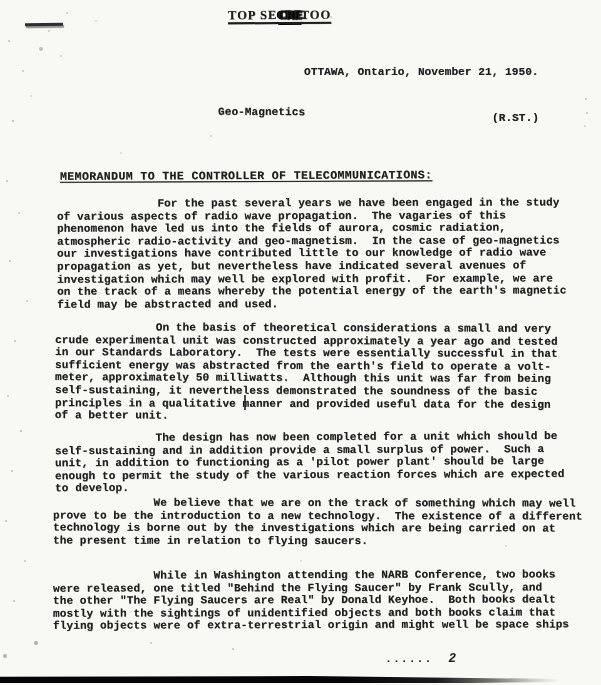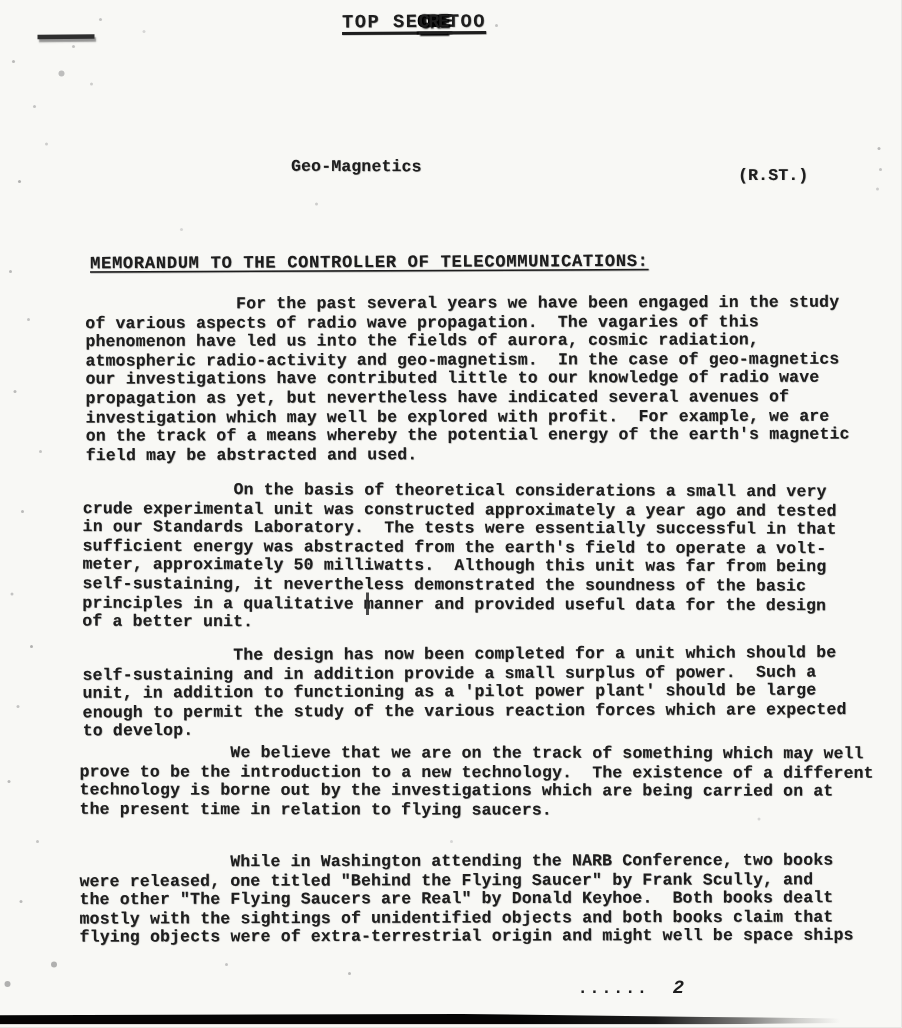--- a/index.html
+++ b/index.html
@@ -21,29 +21,30 @@
     white-space:pre-wrap;
   }
   .stamp{
     top:9px;left:228px;
     font-size:12.5px;
     letter-spacing:1px;
     text-decoration:underline;
     text-decoration-thickness:1.5px;
     text-underline-offset:3px;
     transform:rotate(-0.3deg);
+    font-family:Liberation Serif, serif;
   }
   .stamp .smudge{
     text-shadow:
       0 0 1px #000, 1px 0 0 #000, -1px 0 0 #000,
       2px 0 0 #111, 3px 0 0 #222, 1px 1px 1px #000;
     letter-spacing:-1px;
   }
   .dateline{top:66px;left:304px;}
-  .subject{top:106px;left:194px;transform:rotate(0.2deg);}
+  .subject{top:106px;left:218px;transform:rotate(0.2deg);}
   .ref{top:112px;left:492px;}
   .heading{
     top:170px;left:60px;
     font-size:11.5px;
     letter-spacing:0.4px;
     text-decoration:underline;
     text-decoration-thickness:1.2px;
     text-underline-offset:2px;
     transform:rotate(-0.25deg);
   }
@@ -89,20 +90,21 @@
     clip-path:polygon(0 12%, 55% 0, 84% 28%, 100% 42%, 100% 85%, 84% 100%, 0 100%);
   }
 </style>
 </head>
 <body>
 
 <div class="page">
 
   <div class="txt stamp"><span>TOP SE</span><span class="smudge">CRE</span><span>TOO</span></div>
 
+  <div class="txt dateline">OTTAWA, Ontario, November 21, 1950.</div>
 
   <div class="txt subject">Geo-Magnetics</div>
 
   <div class="txt ref">(R.ST.)</div>
 
   <div class="txt heading">MEMORANDUM TO THE CONTROLLER OF TELECOMMUNICATIONS:</div>
 
   <div class="txt para p1">               For the past several years we have been engaged in the study
 of various aspects of radio wave propagation.  The vagaries of this
 phenomenon have led us into the fields of aurora, cosmic radiation,

